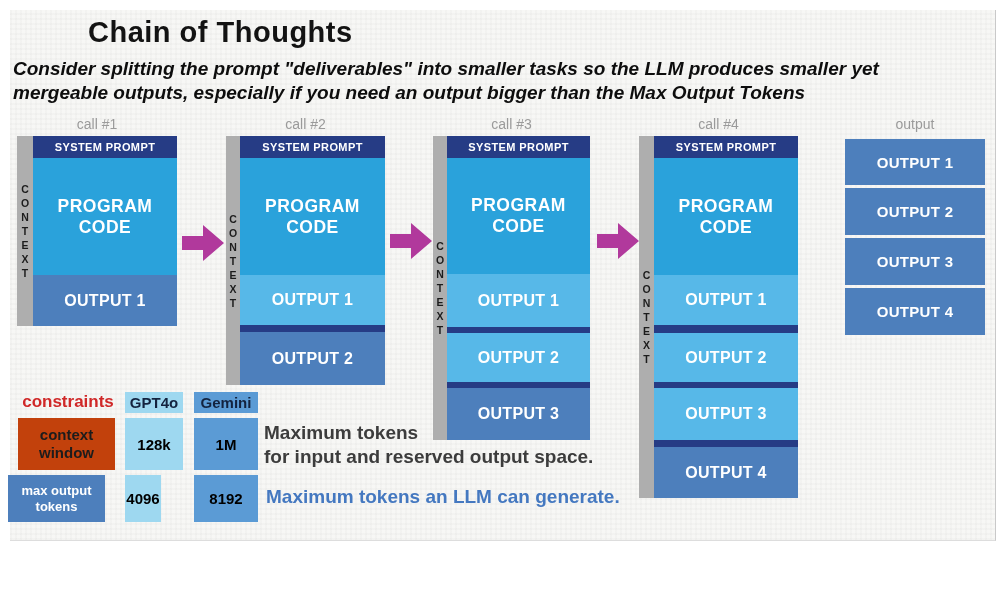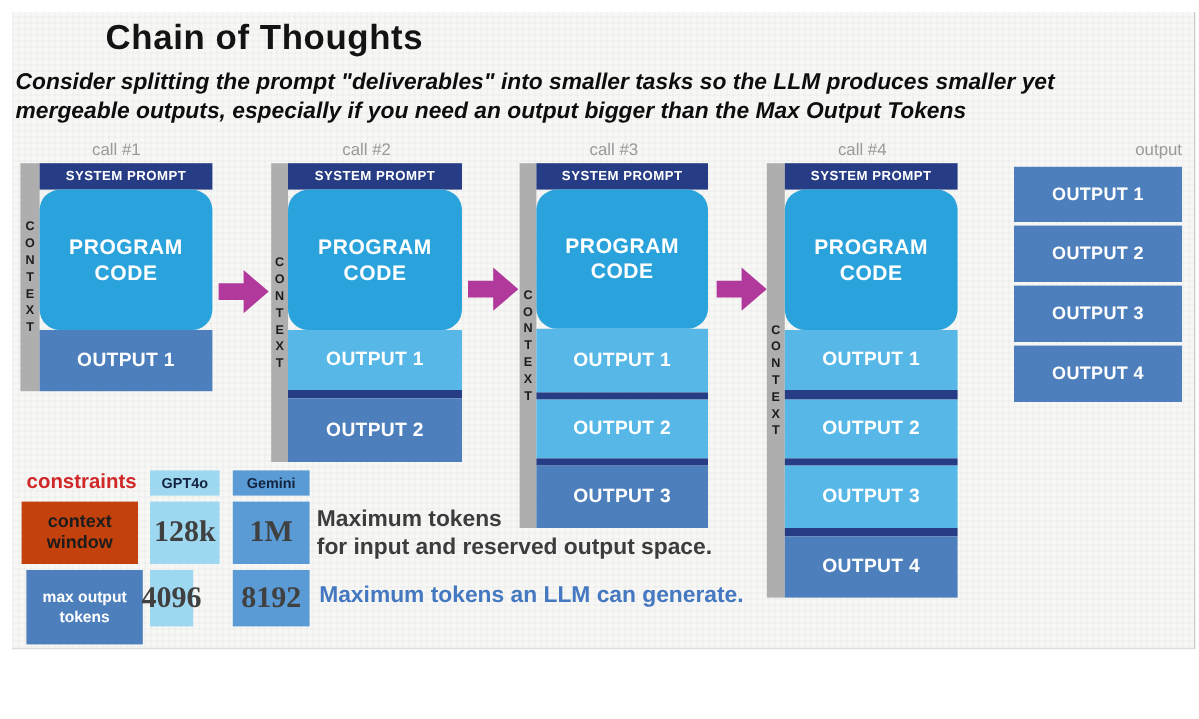--- a/index.html
+++ b/index.html
@@ -45,47 +45,47 @@
 
   .stack{display:flex;flex-direction:column;}
   .sp{
     background:#263c85;color:#ffffff;font-weight:bold;font-size:11px;
     display:flex;align-items:center;justify-content:center;letter-spacing:.4px;
     flex:none;
   }
   .pc{
     background:#2aa2db;color:#ffffff;font-weight:bold;font-size:17.5px;line-height:21px;
     display:flex;align-items:center;justify-content:center;text-align:center;
-    white-space:pre-line;letter-spacing:.5px;flex:none;border-radius:17px;
+    white-space:pre-line;letter-spacing:.5px;flex:none;
   }
   .out{
     color:#ffffff;font-weight:bold;font-size:16px;letter-spacing:.3px;
     display:flex;align-items:center;justify-content:center;flex:none;
   }
   .out.sky{background:#57b8e8;}
   .out.steel{background:#4d7fbc;}
   .sep{background:#263c85;flex:none;}
 
   .arrow svg{display:block;}
 
   .outcol-item{
     background:#4d7fbc;color:#ffffff;font-weight:bold;font-size:15px;letter-spacing:.3px;
     display:flex;align-items:center;justify-content:center;
   }
 
   .cell{
     display:flex;align-items:center;justify-content:center;text-align:center;font-weight:bold;
   }
   .constraints-label{color:#d02828;font-weight:bold;font-size:17px;display:flex;align-items:center;justify-content:center;}
-  .cell.hdr{font-size:12px;color:#13233f;}
+  .cell.hdr{font-size:15px;color:#13233f;}
   .cell.light{background:#9ed8f0;}
   .cell.med{background:#5b9bd5;}
   .cell.graylbl{background:#c2410c;color:#1c1c1c;font-size:15px;line-height:18px;}
   .cell.steellbl{background:#4d7fbc;color:#ffffff;font-size:13px;line-height:16px;}
-  .cell.val{font-size:25px;color:#404040;font-family:Liberation Serif, serif;}
+  .cell.val{font-size:15px;color:#000000;}
 
   .note-dark{
     font-size:19px;font-weight:bold;color:#3c3c3c;line-height:24px;white-space:pre-line;
   }
   .note-blue{
     font-size:19px;font-weight:bold;color:#4478c0;
   }
 </style>
 </head>
 <body>
@@ -187,33 +187,33 @@
 CODE</div>
   <div class="out sky" style="height:50px;">OUTPUT 1</div>
   <div class="sep" style="height:8px;"></div>
   <div class="out sky" style="height:49px;">OUTPUT 2</div>
   <div class="sep" style="height:6px;"></div>
   <div class="out sky" style="height:52px;">OUTPUT 3</div>
   <div class="sep" style="height:7px;"></div>
   <div class="out steel" style="height:51px;">OUTPUT 4</div>
 </div>
 
-<div class="abs col-header" style="left:845px;top:116px;width:140px;text-align:right;">output</div>
+<div class="abs col-header" style="left:845px;top:116px;width:140px;">output</div>
 <div class="abs outcol-item" style="left:845px;top:139px;width:140px;height:46px;">OUTPUT 1</div>
 <div class="abs outcol-item" style="left:845px;top:188px;width:140px;height:47px;">OUTPUT 2</div>
 <div class="abs outcol-item" style="left:845px;top:238px;width:140px;height:47px;">OUTPUT 3</div>
 <div class="abs outcol-item" style="left:845px;top:288px;width:140px;height:47px;">OUTPUT 4</div>
 
 <div class="abs constraints-label" style="left:18px;top:391px;width:100px;height:22px;">constraints</div>
 <div class="abs cell hdr light" style="left:125px;top:392px;width:58px;height:21px;">GPT4o</div>
 <div class="abs cell hdr med" style="left:194px;top:392px;width:64px;height:21px;">Gemini</div>
 
 <div class="abs cell graylbl" style="left:18px;top:418px;width:97px;height:52px;">context window</div>
 <div class="abs cell val light" style="left:125px;top:418px;width:58px;height:52px;">128k</div>
 <div class="abs cell val med" style="left:194px;top:418px;width:64px;height:52px;">1M</div>
 
-<div class="abs cell steellbl" style="left:22px;top:475px;width:97px;height:62px;text-align:center;">max output tokens</div>
+<div class="abs cell steellbl" style="left:8px;top:475px;width:97px;height:47px;text-align:center;">max output tokens</div>
 <div class="abs cell val light" style="left:125px;top:475px;width:36px;height:47px;">4096</div>
 <div class="abs cell val med" style="left:194px;top:475px;width:64px;height:47px;">8192</div>
 
 <div class="abs note-dark" style="left:264px;top:421px;width:340px;">Maximum tokens
 for input and reserved output space.</div>
 <div class="abs note-blue" style="left:266px;top:486px;width:360px;">Maximum tokens an LLM can generate.</div>
 
 </body></html>

